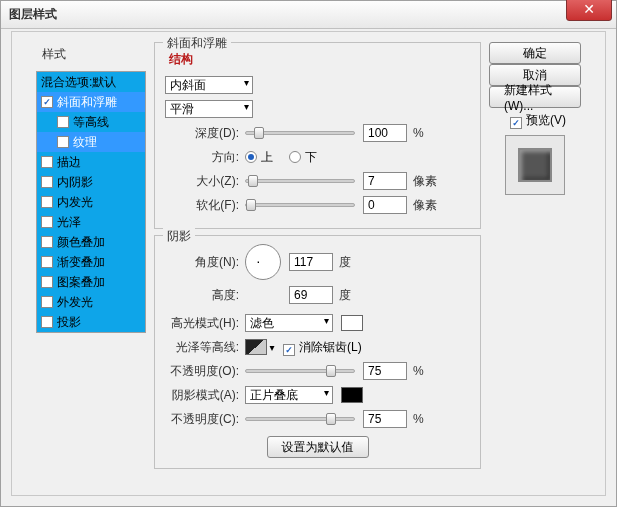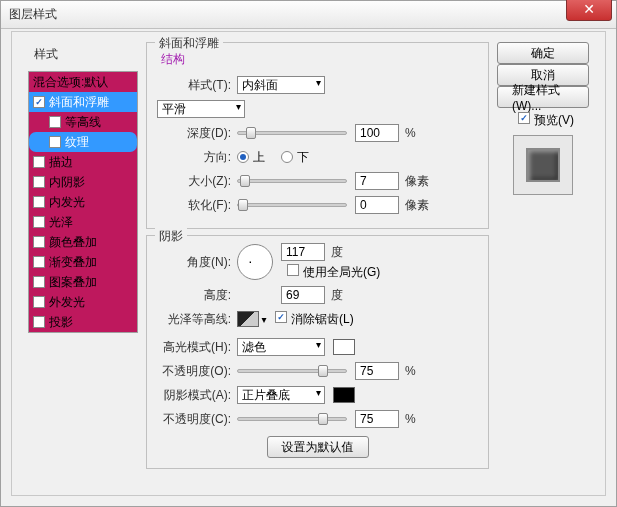--- a/index.html
+++ b/index.html
@@ -1,33 +1,33 @@
 <!DOCTYPE html>
 <html><head>
 <meta charset="utf-8">
 <style>
 * { box-sizing: border-box; font-family: "Microsoft YaHei", Tahoma, sans-serif; font-size: 12px; }
 body { margin: 0; background: #ececec; }
 .dialog { width: 617px; height: 507px; background: #f0f0f0; border: 1px solid #a0a0a0; position: relative; }
 .titlebar { height: 28px; background: linear-gradient(#fdfdfd, #e8e8e8); border-bottom: 1px solid #c0c0c0; display: flex; align-items: center; padding-left: 8px; position: relative; }
-.title-text { color: #333; }
+.title-text { color: #333; font-weight: bold; }
 .close-btn { position: absolute; right: 4px; top: -2px; width: 46px; height: 22px; background: linear-gradient(#e06060, #c83030); color: #fff; text-align: center; border-radius: 0 0 3px 3px; border: 1px solid #803030; line-height: 18px; font-size: 14px; }
-.body { position: absolute; top: 30px; left: 10px; right: 10px; bottom: 10px; background: #f0f0f0; border: 1px solid #c8c8c8; display: flex; padding: 10px 16px; gap: 8px; }
+.body { position: absolute; top: 30px; left: 10px; right: 10px; bottom: 10px; background: #f0f0f0; border: 1px solid #c8c8c8; display: flex; padding: 10px 24px; gap: 8px; }
 .left-col { width: 110px; }
 .left-header { padding: 4px 6px; color: #333; margin-bottom: 4px; }
-.style-list { border: 1px solid #a0a0a0; background: #be185d; }
+.style-list { border: 1px solid #a0a0a0; background: #0ea5e9; }
 .style-item { display: flex; align-items: center; height: 20px; padding-left: 4px; gap: 4px; white-space: nowrap; }
 .style-item.selected { background: #3399ff; color: #fff; }
-.style-item.indent { padding-left: 20px; border-radius: 7px; }
+.style-item.indent { padding-left: 20px; }
 .cb { width: 12px; height: 12px; border: 1px solid #888; background: #fff; display: inline-flex; align-items: center; justify-content: center; font-size: 9px; }
 .cb.checked::before { content: "✓"; color: #2060c0; font-weight: bold; }
 .mid-col { flex: 1; display: flex; flex-direction: column; gap: 6px; }
 .fieldset { border: 1px solid #c0c0c0; padding: 6px 10px 10px 10px; position: relative; }
 .fieldset-title { position: absolute; top: -8px; left: 8px; background: #f0f0f0; padding: 0 4px; color: #333; }
-.sub-title { margin: 2px 0 6px 4px; color: #a21caf; }
+.sub-title { margin: 2px 0 6px 4px; color: #b91c1c; font-weight: bold; }
 .row { display: flex; align-items: center; height: 22px; margin-bottom: 2px; }
 .row label { width: 80px; text-align: right; padding-right: 6px; color: #333; white-space: nowrap; }
 .combo { width: 88px; height: 18px; border: 1px solid #888; background: #fff; display: flex; align-items: flex-start; padding-left: 4px; position: relative; }
 .combo::after { content: "▾"; position: absolute; right: 3px; font-size: 10px; }
 .slider { flex: 0 0 110px; height: 4px; background: #d0d0d0; border: 1px solid #aaa; border-radius: 2px; position: relative; margin-right: 8px; }
 .slider .thumb { position: absolute; top: -5px; width: 10px; height: 12px; background: linear-gradient(#fff,#d0d0d0); border: 1px solid #888; border-radius: 2px; }
 .numbox { width: 44px; height: 18px; border: 1px solid #888; background: #fff; padding-left: 4px; display: flex; align-items: center; }
 .unit { margin-left: 6px; color: #333; }
 .radio { width: 12px; height: 12px; border: 1px solid #888; border-radius: 50%; background: #fff; display: inline-block; margin-right: 4px; position: relative; }
 .radio.on::after { content: ""; position: absolute; top: 2px; left: 2px; width: 6px; height: 6px; background: #2060c0; border-radius: 50%; }
@@ -36,21 +36,21 @@
 .swatch { width: 22px; height: 16px; border: 1px solid #666; background: linear-gradient(135deg, #222 50%, #ccc 50%); display: inline-block; }
 .swatch.white { background: #fff; }
 .swatch.black { background: #000; }
 .btn { height: 22px; border: 1px solid #888; background: linear-gradient(#fdfdfd,#e0e0e0); border-radius: 3px; padding: 0 14px; display: inline-flex; align-items: center; justify-content: center; }
 .bottom-btns { display: flex; justify-content: center; gap: 18px; margin-top: 6px; }
 .right-col { width: 92px; display: flex; flex-direction: column; align-items: stretch; }
 .right-col .btn { width: 92px; }
 .preview-box { width: 60px; height: 60px; background: #e8e8e8; border: 1px solid #999; margin: 6px auto 0; display: flex; align-items: center; justify-content: center; }
 .preview-inner { width: 34px; height: 34px; background: #555; border: 2px solid #888; box-shadow: inset 2px 2px 4px #999, inset -2px -2px 4px #333; }
 .miniarrow { width: 10px; display: inline-block; text-align: center; font-size: 10px; }
-.light-cb { display: flex; align-items: flex-start; gap: 4px; margin-left: 6px; }
+.light-cb { display: flex; align-items: flex-end; gap: 4px; margin-left: 6px; }
 </style>
 </head>
 <body>
 
 <div class="dialog">
   <div class="titlebar">
     <span class="title-text">图层样式</span>
     <div class="close-btn">✕</div>
   </div>
 
@@ -113,21 +113,20 @@
         </div>
     </div>
 
     <div class="mid-col">
 
       <div class="fieldset">
         <span class="fieldset-title">斜面和浮雕</span>
         <div class="sub-title">结构</div>
 
         <div class="row">
-          <label>样式(T):</label>
           <div class="combo">
               <span>内斜面</span>
             </div>
         </div>
         <div class="row">
           <div class="combo">
               <span>平滑</span>
             </div>
         </div>
         <div class="row">
@@ -176,51 +175,47 @@
         <div class="row" style="height:40px">
           <label>角度(N):</label>
           <div class="angle-dial"></div>
           <div>
             <div style="display:flex;align-items:center">
               <div class="numbox">
                   <span>117</span>
                 </div>
               <span class="unit">度</span>
             </div>
-            <div class="light-cb" style="margin-top:3px">
-              <span class="cb"></span>
-              <span>使用全局光(G)</span>
-            </div>
           </div>
         </div>
         <div class="row">
           <label>高度:</label>
           <div style="width:44px"></div>
           <div class="numbox">
               <span>69</span>
             </div>
           <span class="unit">度</span>
+        </div>
+        <div class="row" style="margin-top:6px">
+          <label>高光模式(H):</label>
+          <div class="combo">
+              <span>滤色</span>
+            </div>
+          <span style="width:8px"></span>
+          <span class="swatch white"></span>
         </div>
         <div class="row">
           <label>光泽等高线:</label>
           <span class="swatch"></span>
           <span class="miniarrow">▾</span>
           <div class="light-cb">
             <span class="cb checked"></span>
             <span>消除锯齿(L)</span>
           </div>
         </div>
-        <div class="row" style="margin-top:6px">
-          <label>高光模式(H):</label>
-          <div class="combo">
-              <span>滤色</span>
-            </div>
-          <span style="width:8px"></span>
-          <span class="swatch white"></span>
-        </div>
         <div class="row">
           <label>不透明度(O):</label>
           <div class="slider">
               <div class="thumb" style="left:80px"></div>
             </div>
           <div class="numbox">
               <span>75</span>
             </div>
           <span class="unit">%</span>
         </div>

